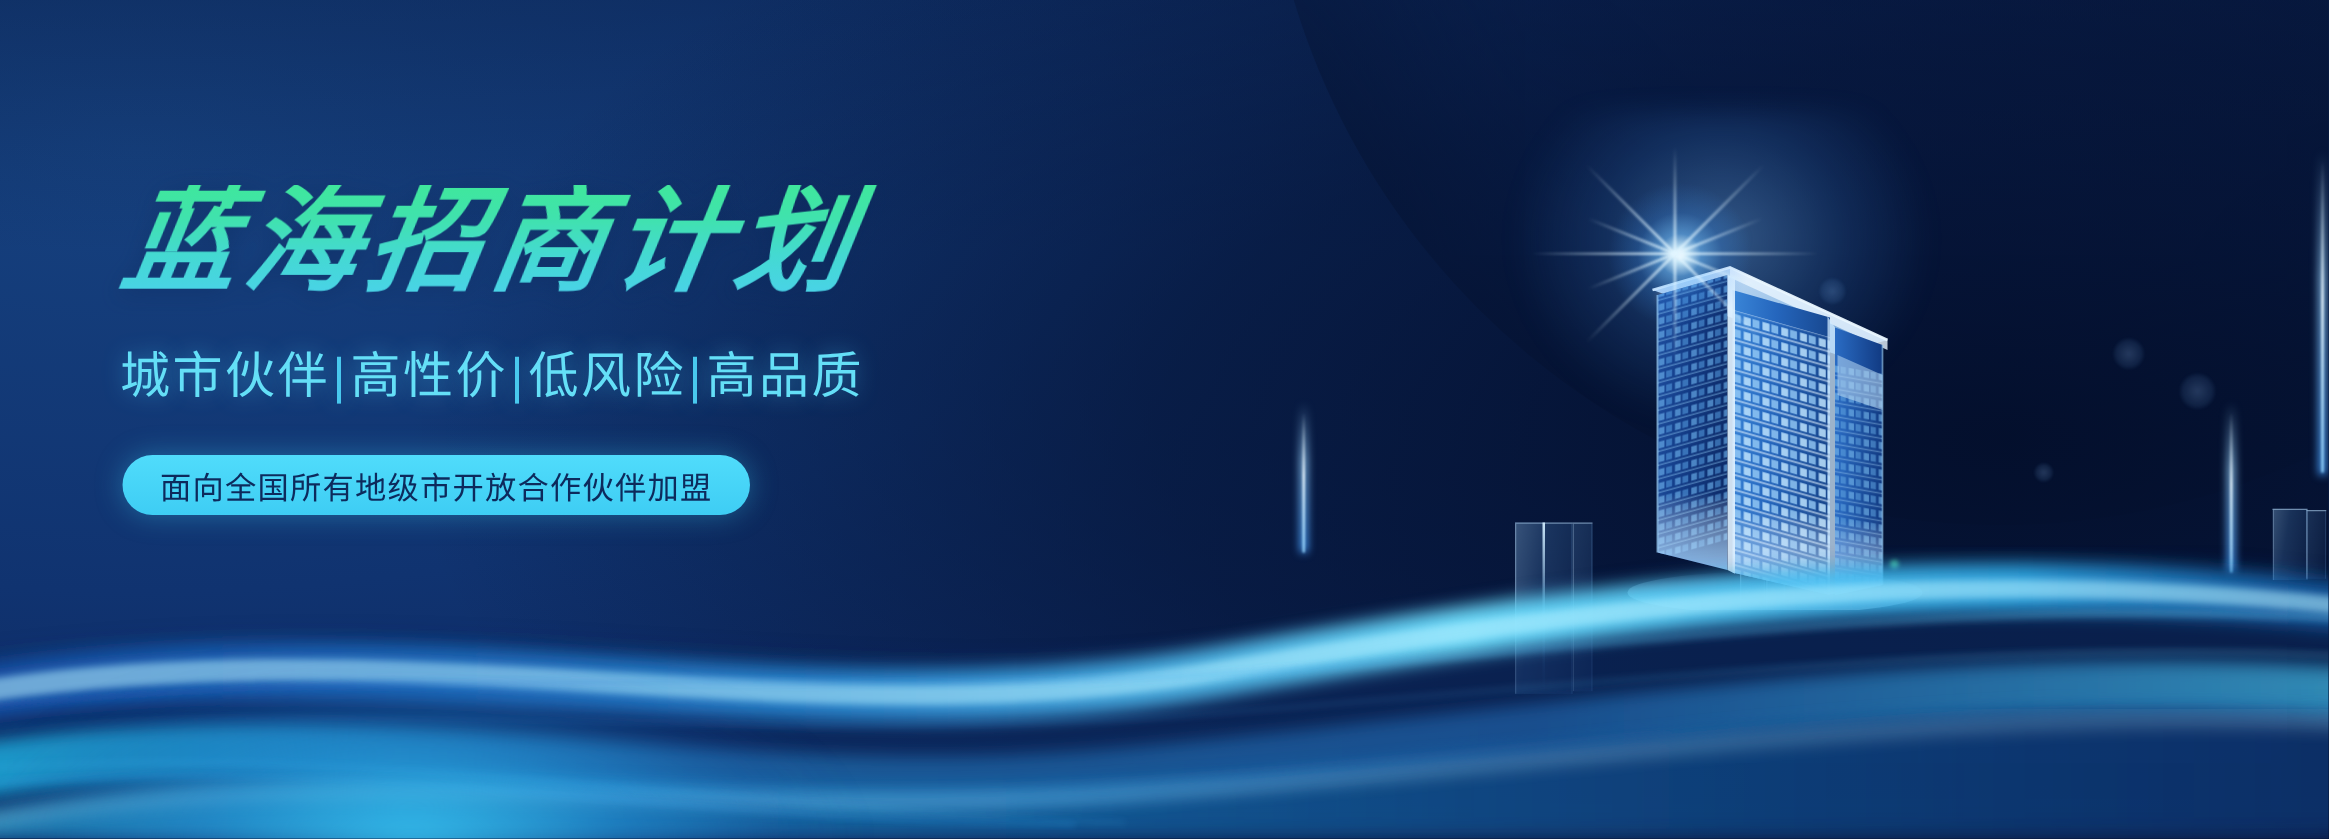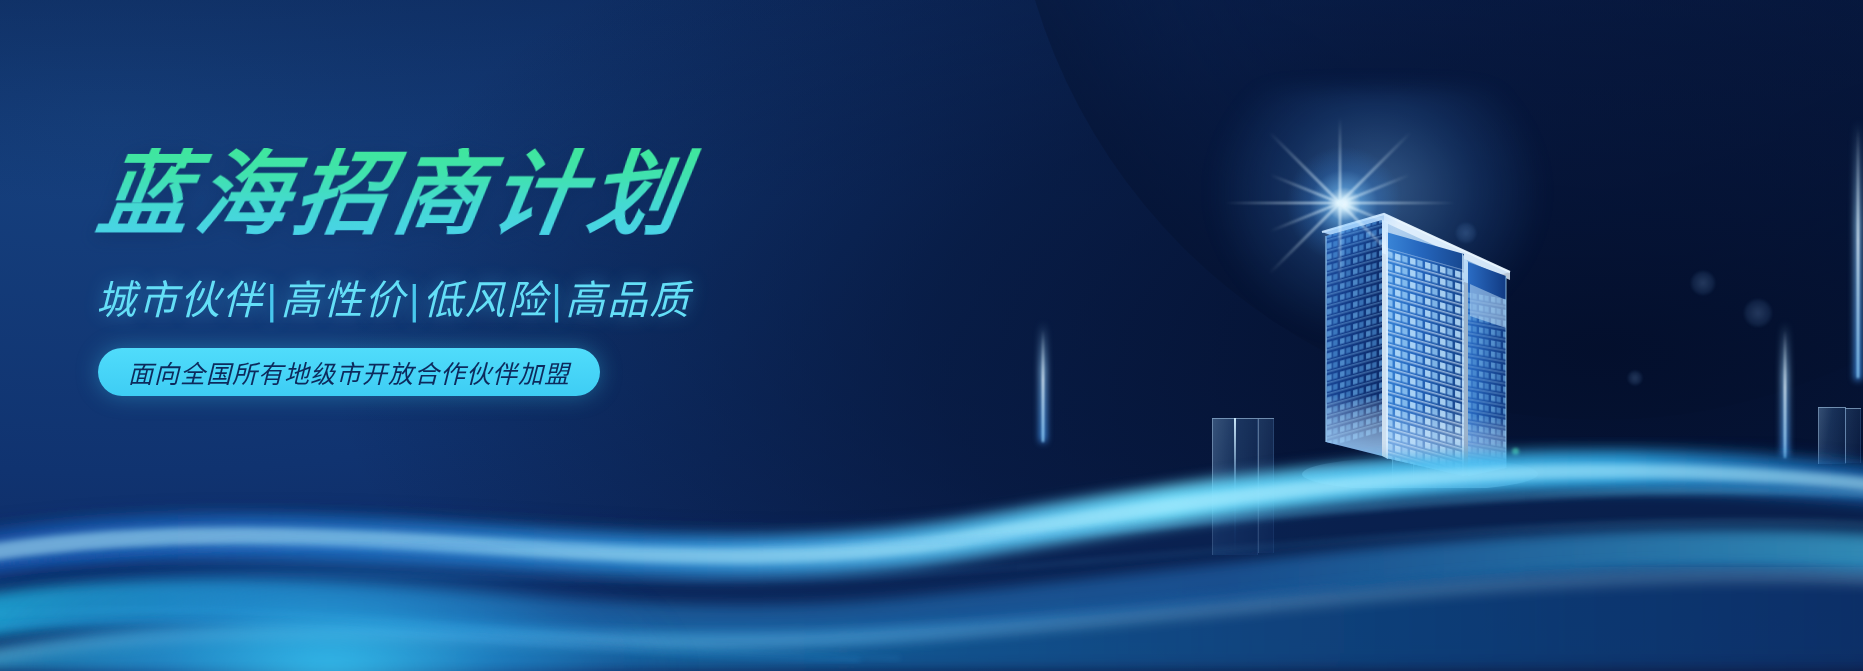--- a/index.html
+++ b/index.html
@@ -151,45 +151,43 @@
             background-clip:text;
     color:transparent;
     -webkit-text-fill-color:transparent;
     transform:skewX(-9deg);
     transform-origin:left bottom;
     white-space:nowrap;
     filter:drop-shadow(0 3px 10px rgba(10,40,90,.45));
   }
 
   .subtitle{
-    margin:26px 0 0 4px;
+    margin:26px 0 16px 4px;
     font-size:40px;
     letter-spacing:2px;
     color:#64dff7;
     white-space:nowrap;
     text-shadow:0 0 18px rgba(70,200,250,.45);
-    font-style:italic;
   }
   .subtitle .sep{color:#49c9ee; padding:0 2px; font-weight:300;}
 
   .pill{
     display:inline-flex;
     align-items:center;
     justify-content:center;
     margin:22px 0 0 6px;
     height:48px;
     padding:0 30px;
     border-radius:26px;
     background:linear-gradient(180deg,#50dcfb 0%,#3ecdf4 100%);
     color:#0d2a5c;
     font-size:25px;
     letter-spacing:1px;
     white-space:nowrap;
     box-shadow:0 0 22px rgba(62,205,244,.35);
-    font-style:italic;
   }
 </style>
 </head>
 <body>
 
 <div id="banner">
 
   <div class="bg-vignette-top"></div>
 
   <div class="planet"></div>

